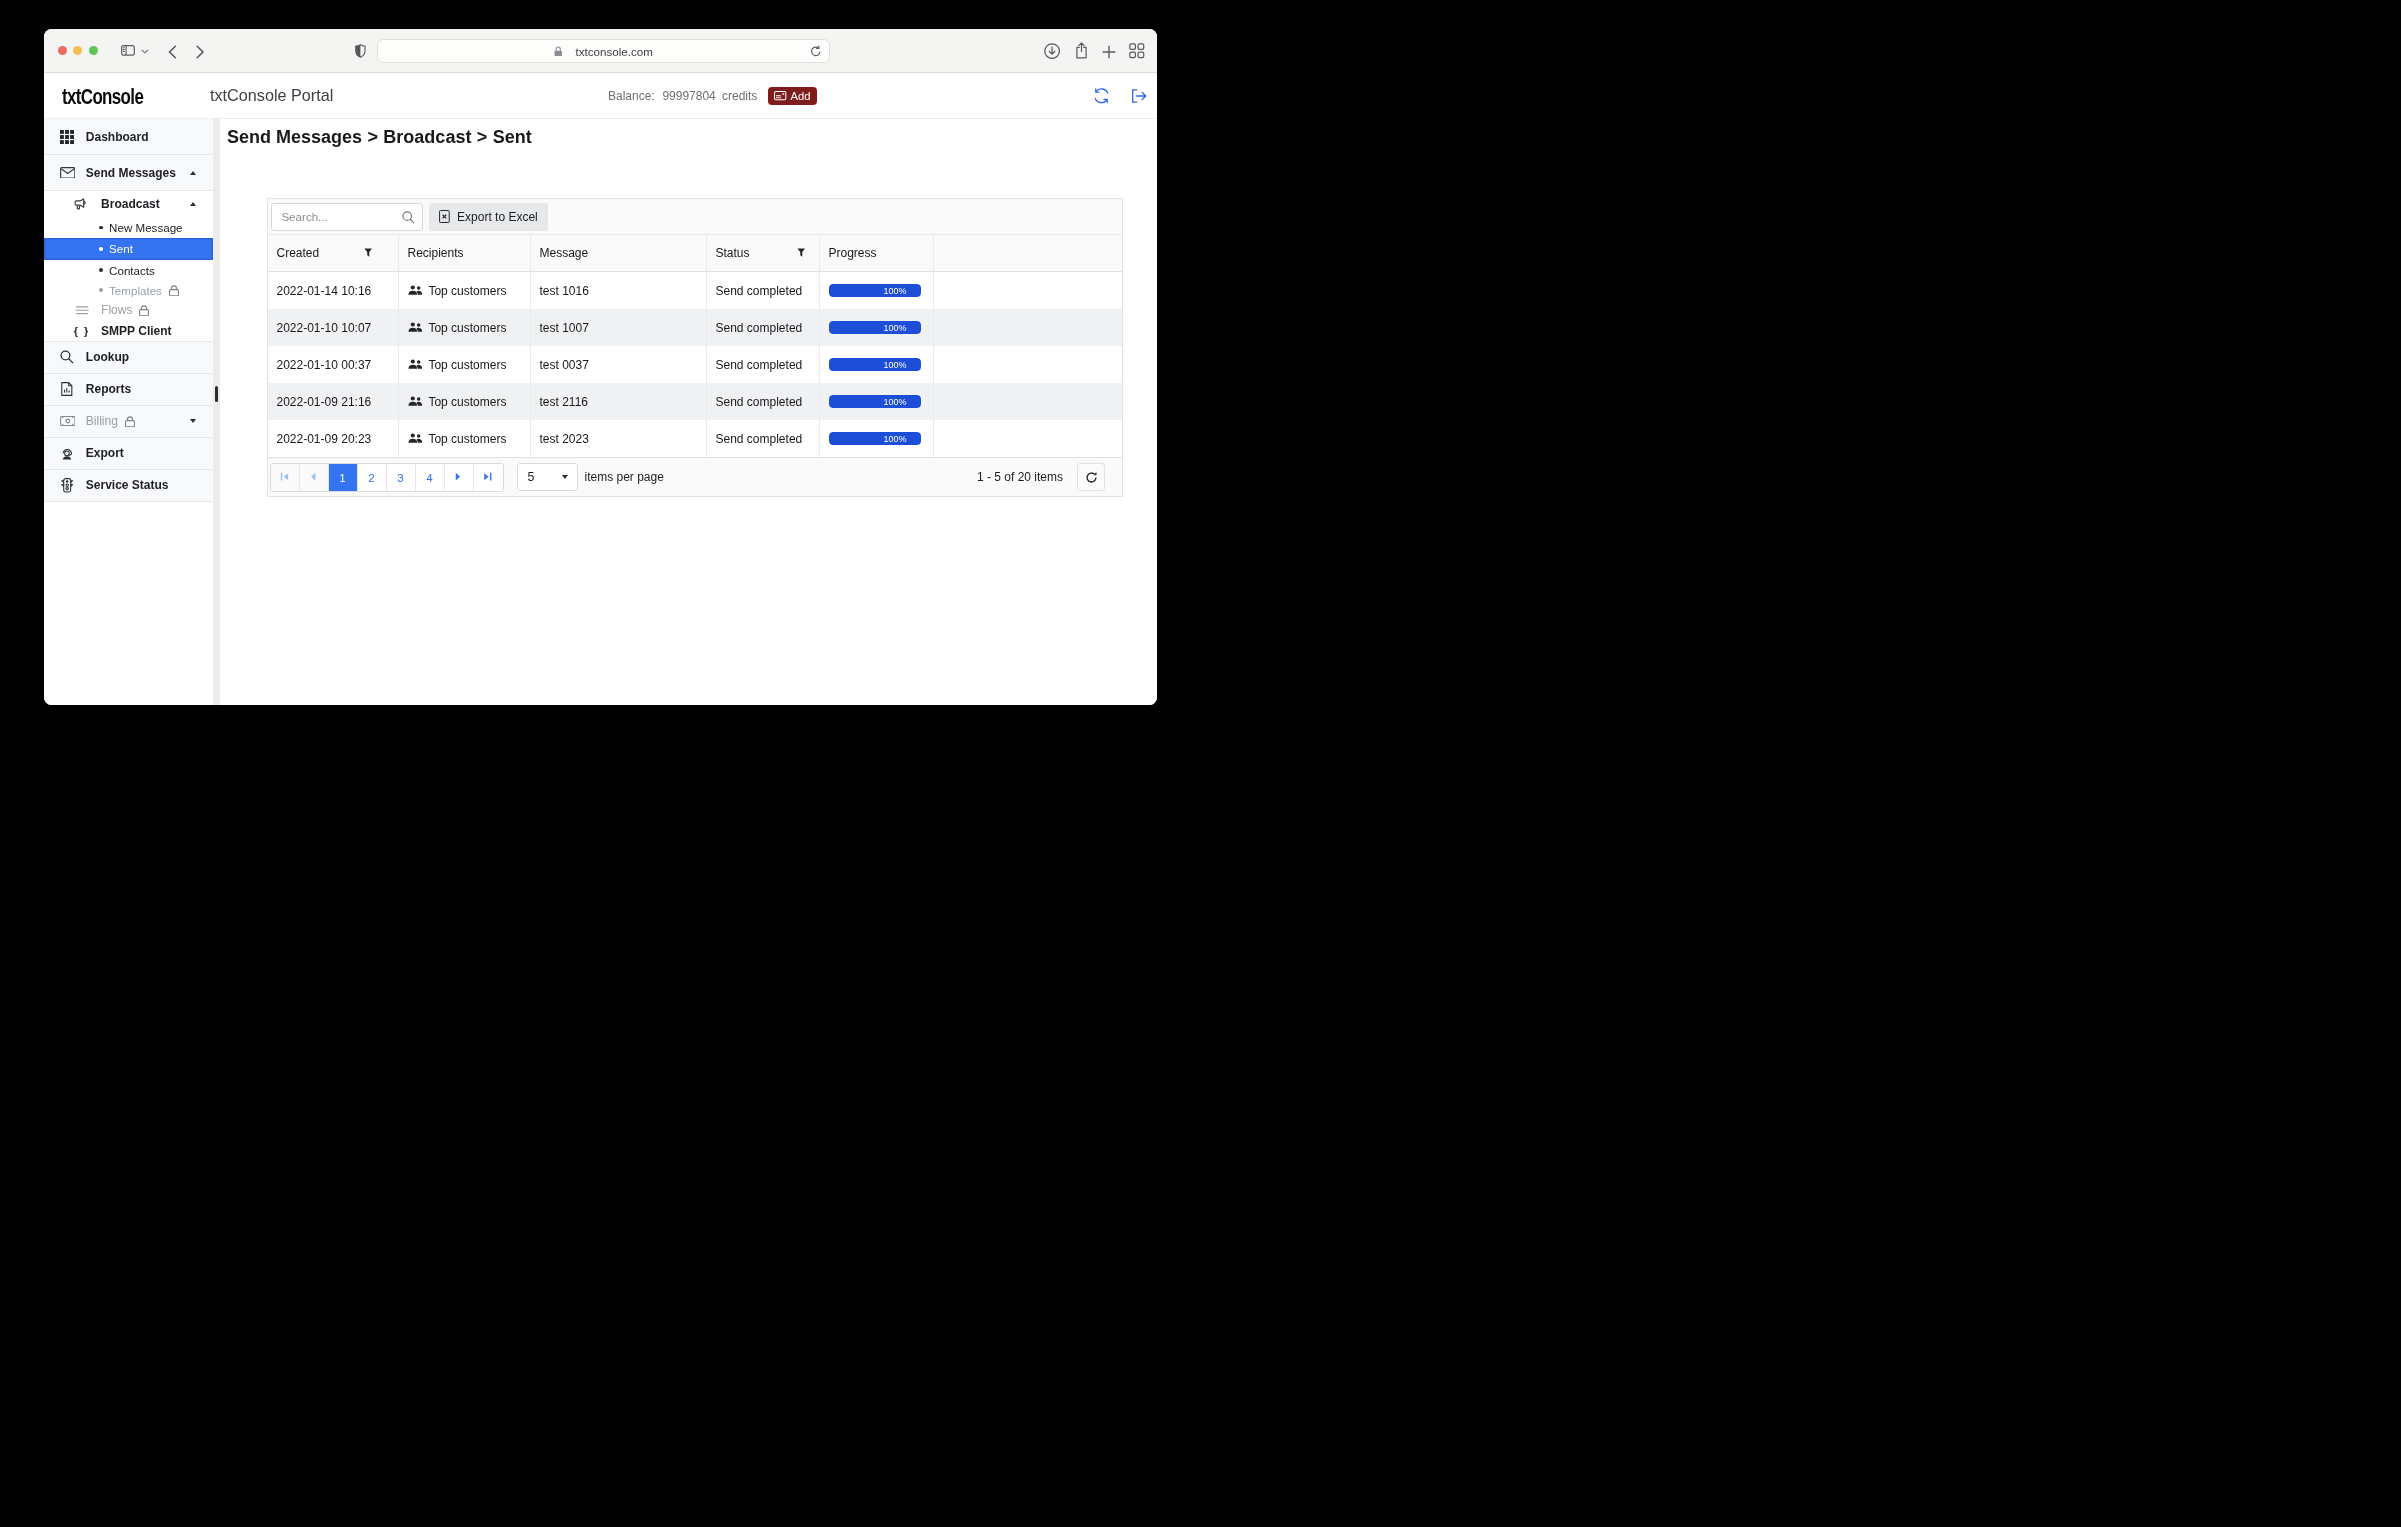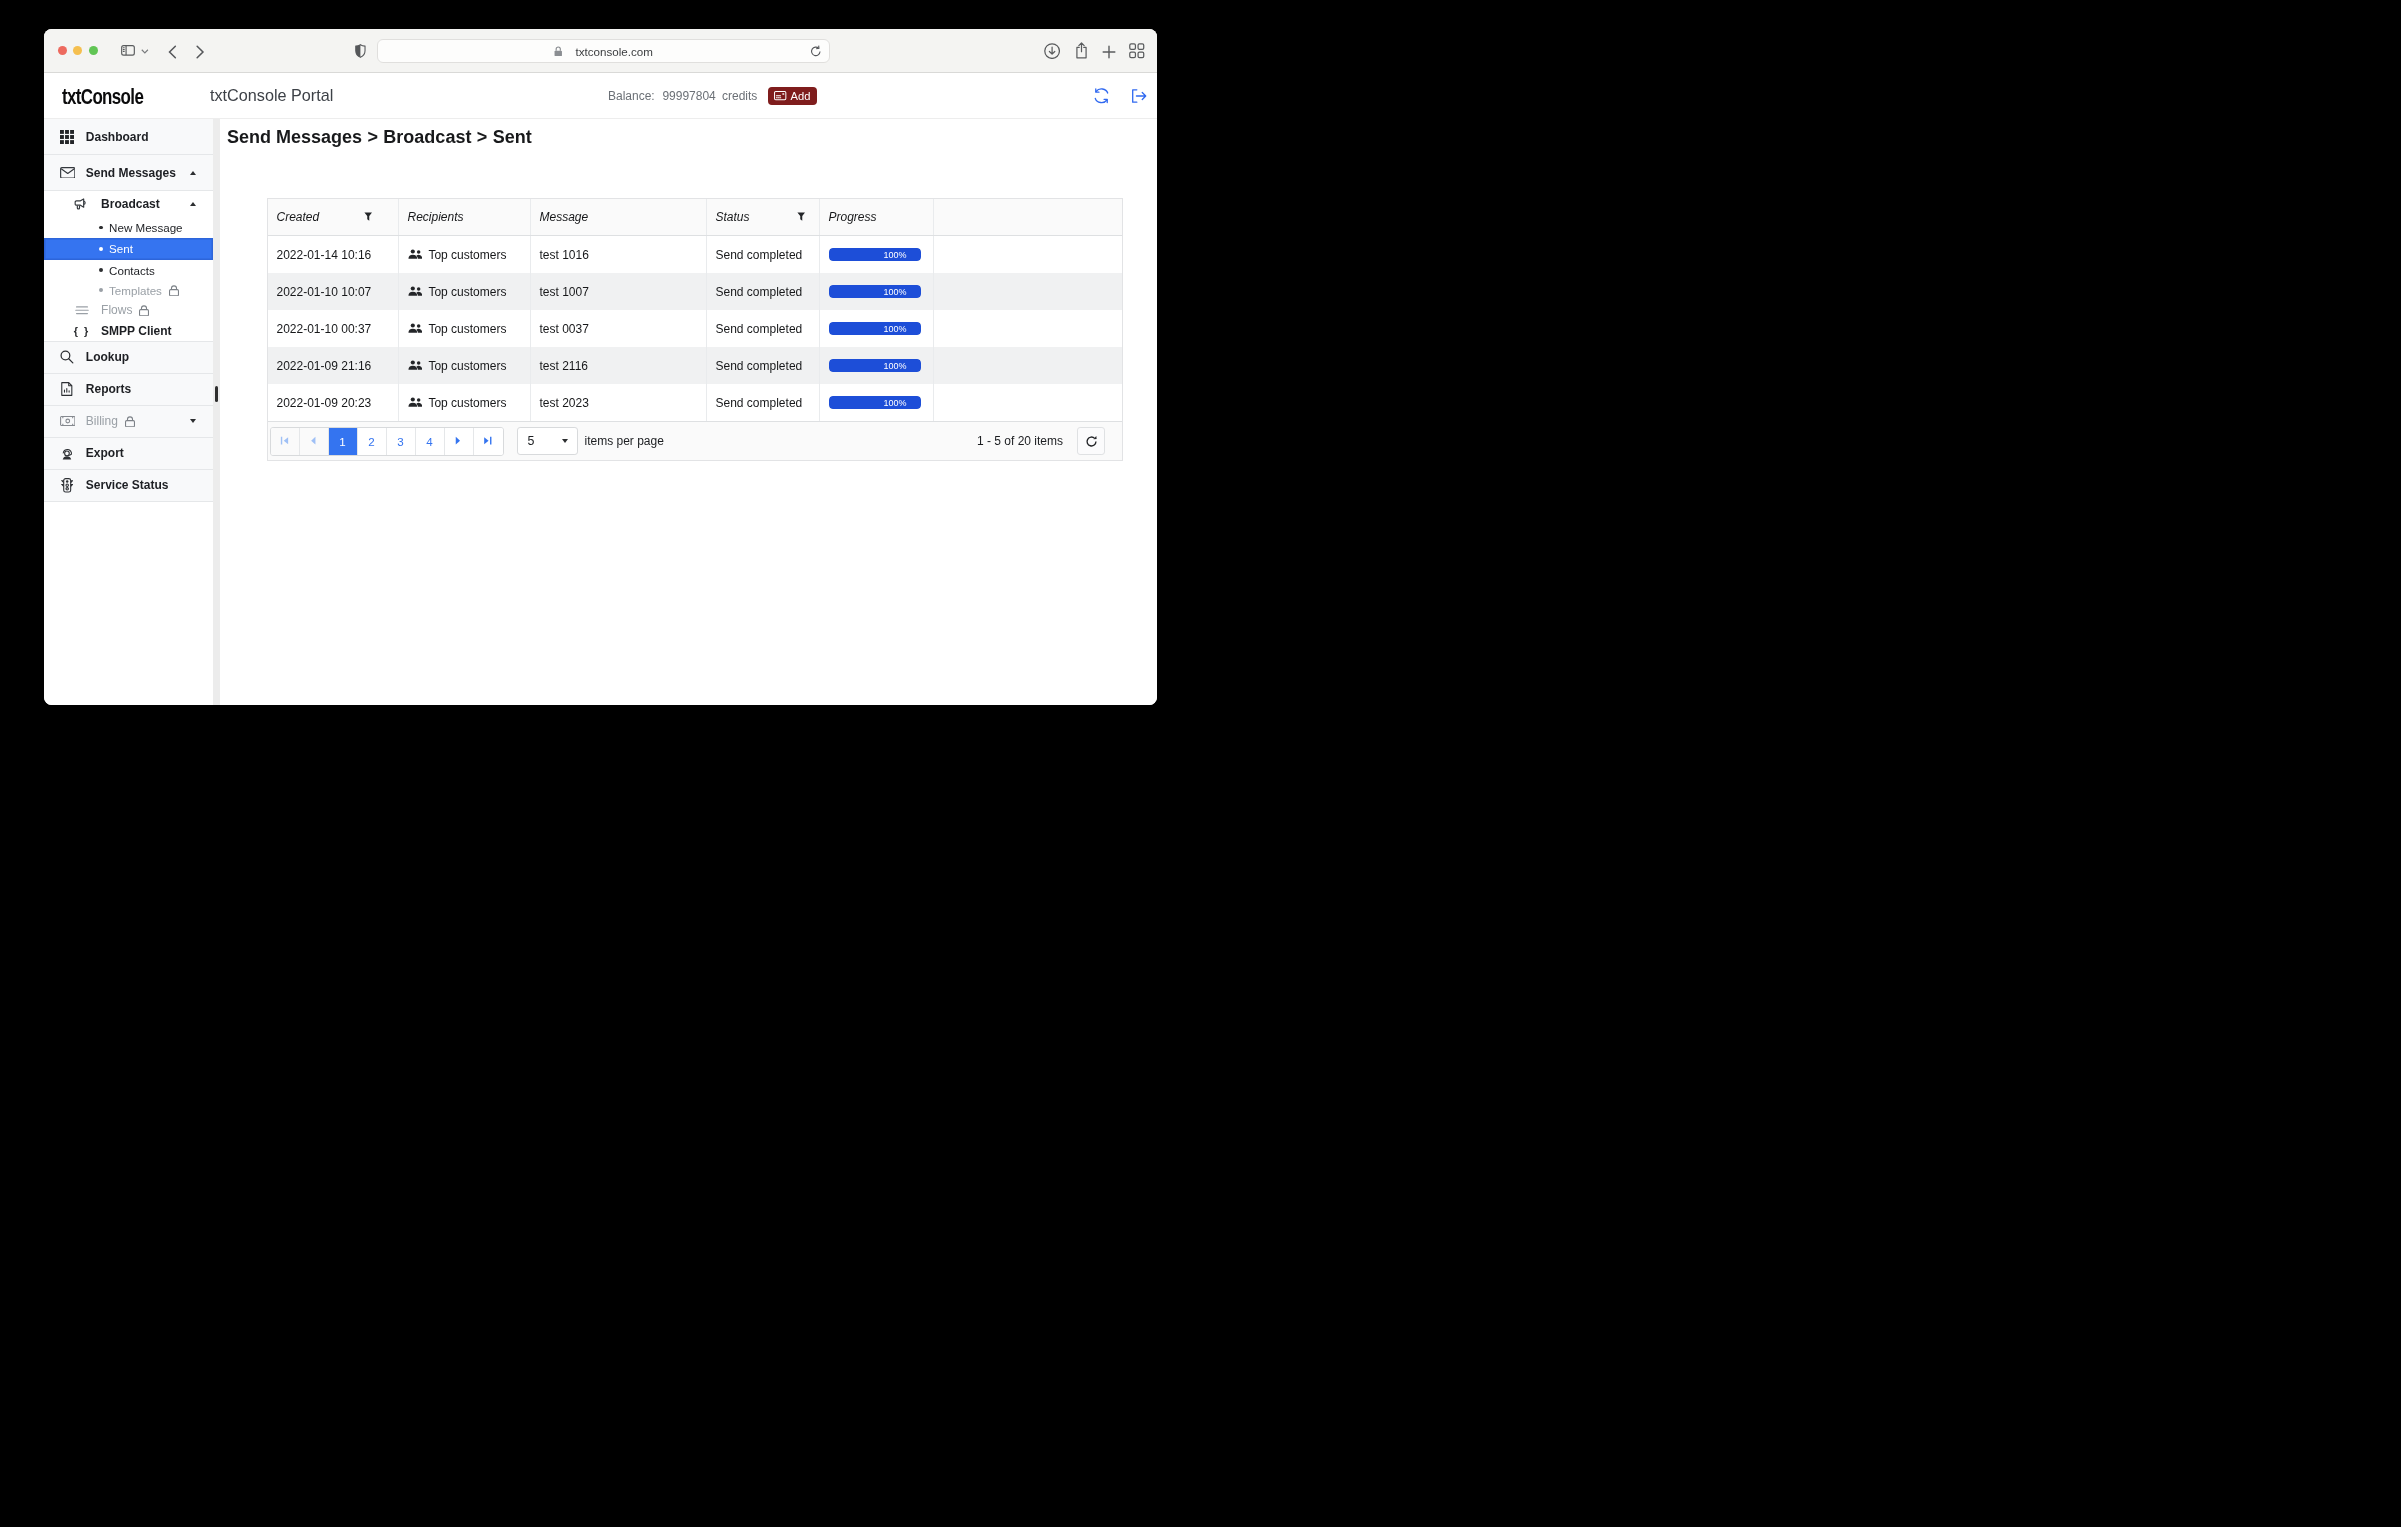--- a/index.html
+++ b/index.html
@@ -53,21 +53,21 @@
   .breadcrumb .sep { margin:0 5.4px; }
 
   
   .card { position:absolute; left:47px; top:79px; width:856px; border:0.8px solid #e2e3e5; background:#fff; }
   .card-toolbar { height:36px; background:#fafafa; border-bottom:0.8px solid #e9eaec; display:flex; align-items:center; padding-left:3.1px; gap:6.2px; }
   .search-box { width:152px; height:28px; background:#fff; border:0.8px solid #d5d7d9; border-radius:3.1px; position:relative; display:flex; align-items:center; }
   .search-box input { border:none; outline:none; background:none; width:100%; padding:0 25px 0 9.3px; font-size:11.6px; color:#2a2c2f; font-family:inherit; }
   .search-box input::placeholder { color:#8a8f94; }
   .search-glyph { position:absolute; right:7.7px; top:7.7px; }
   .export-btn { height:28px; padding:0 10px; background:#e7e8e9; border:none; border-radius:3.1px; font-size:12px; color:#1b1d20; display:flex; align-items:center; gap:7px; cursor:pointer; font-family:inherit; }
-  .thead { height:37px; background:#fafafa; border-bottom:0.8px solid #dee0e2; display:flex; align-items:center; font-size:12px; color:#17181a;font-style:italic; }
+  .thead { height:37px; background:#fafafa; border-bottom:0.8px solid #dee0e2; display:flex; align-items:center; font-size:12px; color:#17181a; }
   .c0{width:131px;} .c1{width:132px;} .c2{width:176px;} .c3{width:113px;} .c4{width:114px;} .c5{flex:1;}
   .cell { height:100%; display:flex; align-items:center; padding-left:8.5px; }
   .c0,.c1,.c2,.c3,.c4 { border-right:0.8px solid #e9ebed; }
   .funnel { margin-left:auto; display:flex; cursor:pointer; }
   .fun-created { margin-right:26px; } .fun-status { margin-right:14px; }
   .trow { height:37px; display:flex; align-items:center; font-size:12px; color:#17181a; }
   .trow.alt { background:#f0f1f2; }
   .rec-cell { gap:6.2px; }
   .pill { width:92px; height:13px; border-radius:3.9px; overflow:hidden; background:#e4e6e8; }
   .pill-fill { height:100%; background:#1d4ed8; color:#fff; font-size:9px; display:flex; align-items:center; justify-content:flex-end; padding-right:14px; border-radius:3.9px; }
@@ -357,20 +357,40 @@
       <div class="drag-handle"></div>
     </div>
 
     <div class="content">
       <div class="breadcrumb">
         <span>Send Messages</span><span class="sep">&gt;</span><span>Broadcast</span><span class="sep">&gt;</span><span>Sent</span>
       </div>
 
       <div class="card">
 
+        <div class="card-toolbar">
+          <div class="search-box">
+            <input type="text" placeholder="Search..." style="">
+            <span class="search-glyph">
+              <svg width="12.4" height="12.4" fill="none" stroke="#717579" stroke-width="1.5" viewBox="0 0 16 16">
+                  <circle cx="6.7" cy="6.7" r="5.5"></circle>
+                  <path d="M10.9 10.9 L15.2 15.2" stroke-linecap="round"></path>
+                </svg>
+            </span>
+          </div>
+          <button class="export-btn">
+            <span style="display:flex;">
+              <svg width="10.8" height="13" viewBox="0 0 14 17" fill="none" stroke="#232528" stroke-width="1.3">
+                  <rect x="0.7" y="0.7" width="12.6" height="15.6" rx="1"></rect>
+                  <path d="M4.6 6.2 l4.8 4.8 M9.4 6.2 l-4.8 4.8" stroke-width="1.5"></path>
+                </svg>
+            </span>
+            <span>Export to Excel</span>
+          </button>
+        </div>
 
         <div class="thead">
           <div class="cell c0">
             <span>Created</span>
             <span class="funnel fun-created">
               <svg width="8.5" height="9.3" viewBox="0 0 11 12" fill="#232528">
                   <path d="M0.5 0.5 h10 L6.8 5.3 V11.2 L4.2 9.4 V5.3 Z"></path>
                 </svg>
             </span>
           </div>

